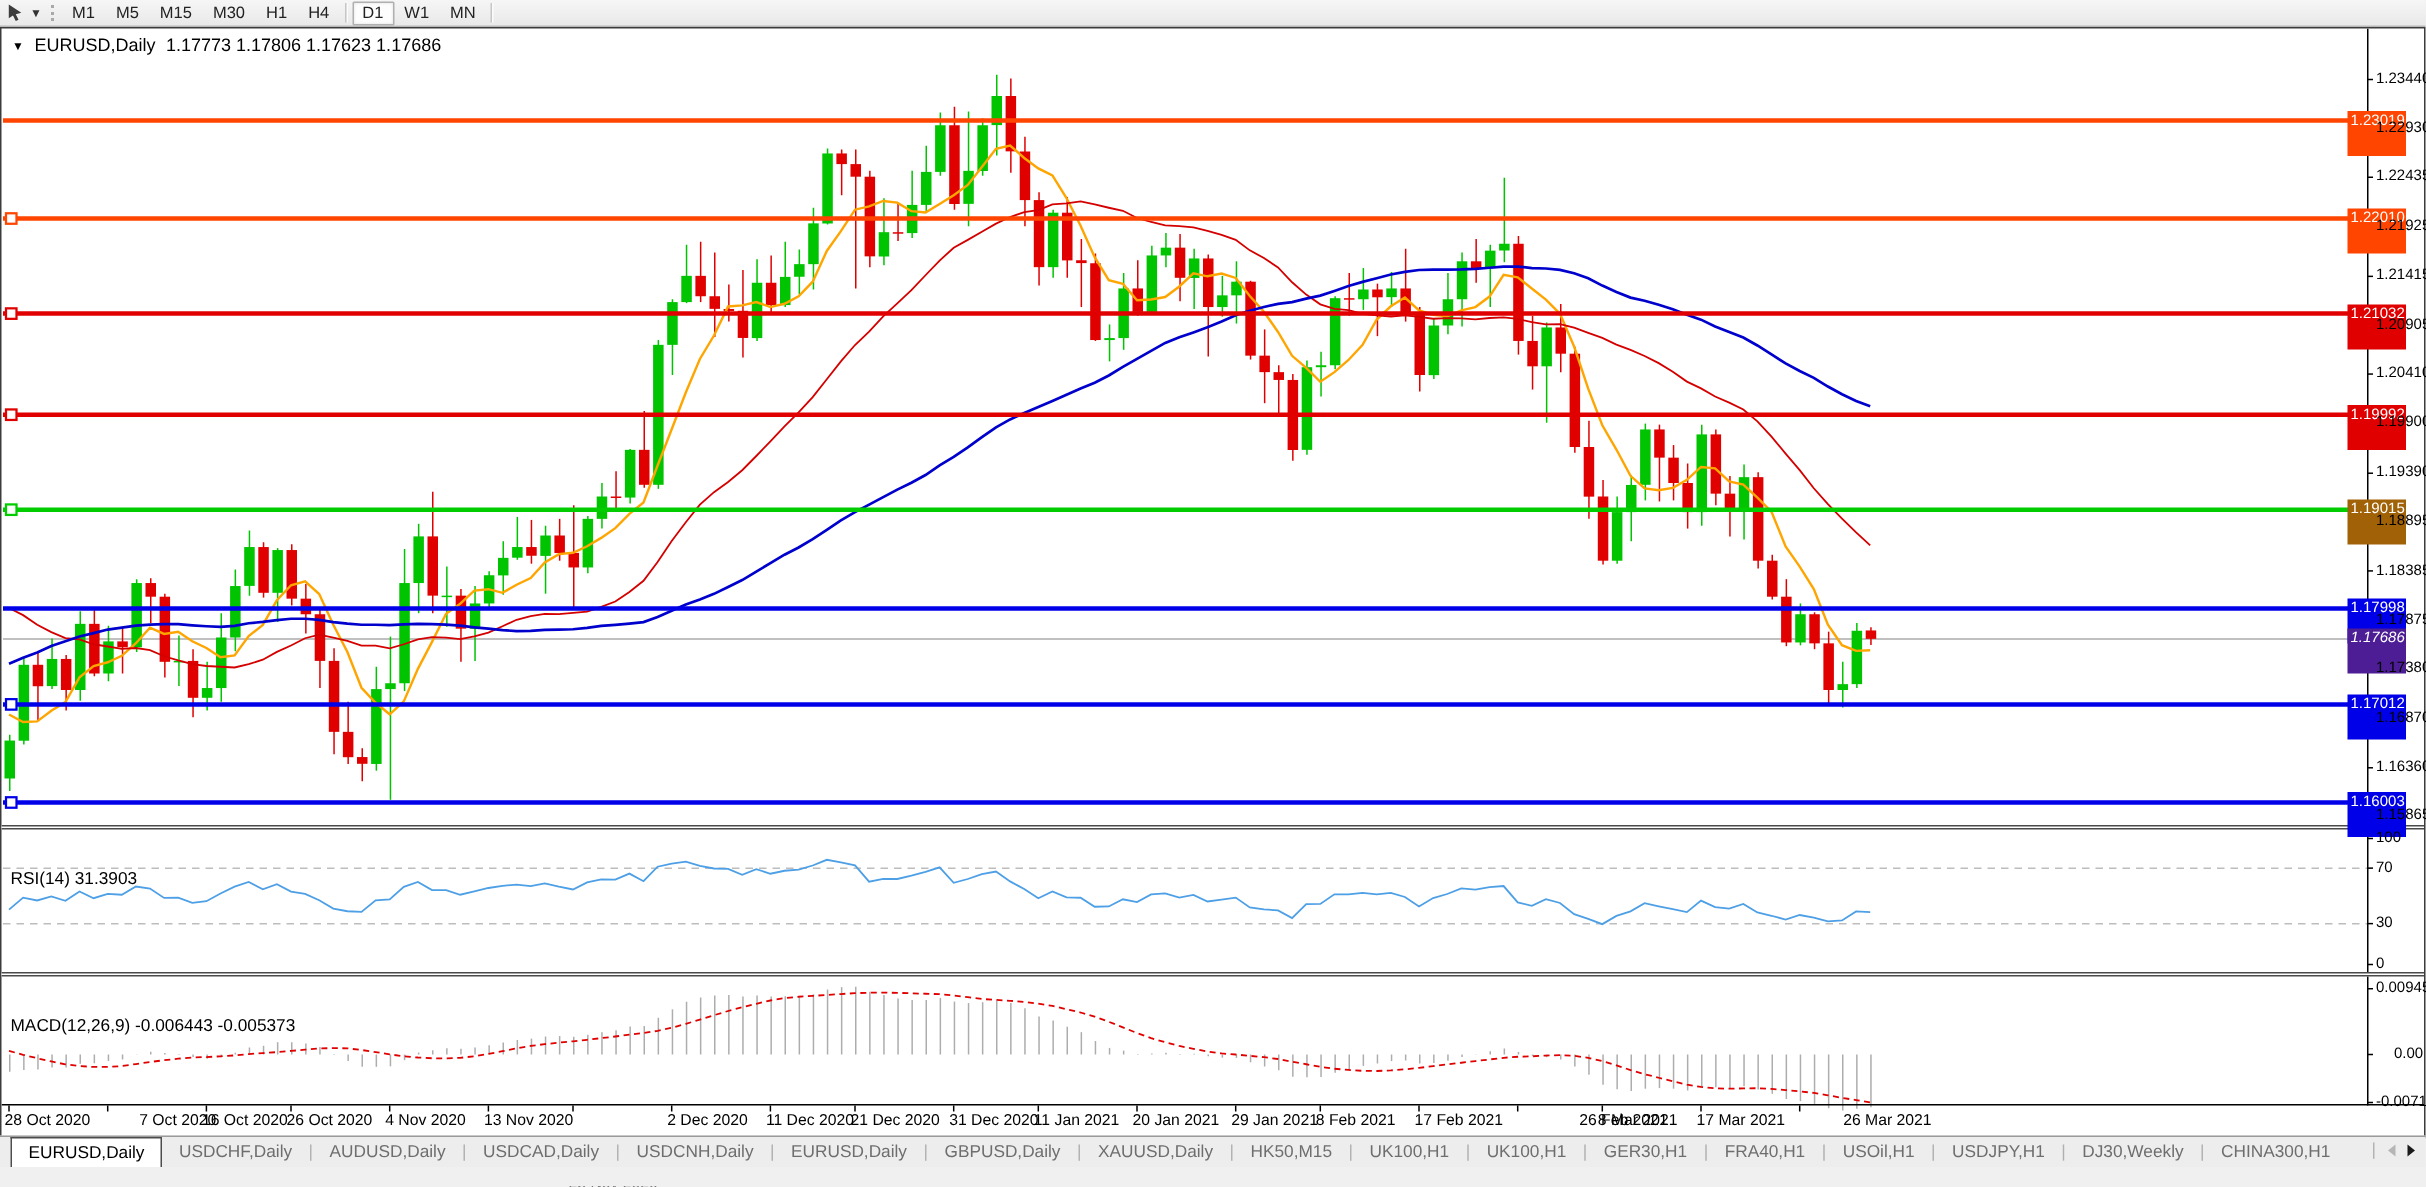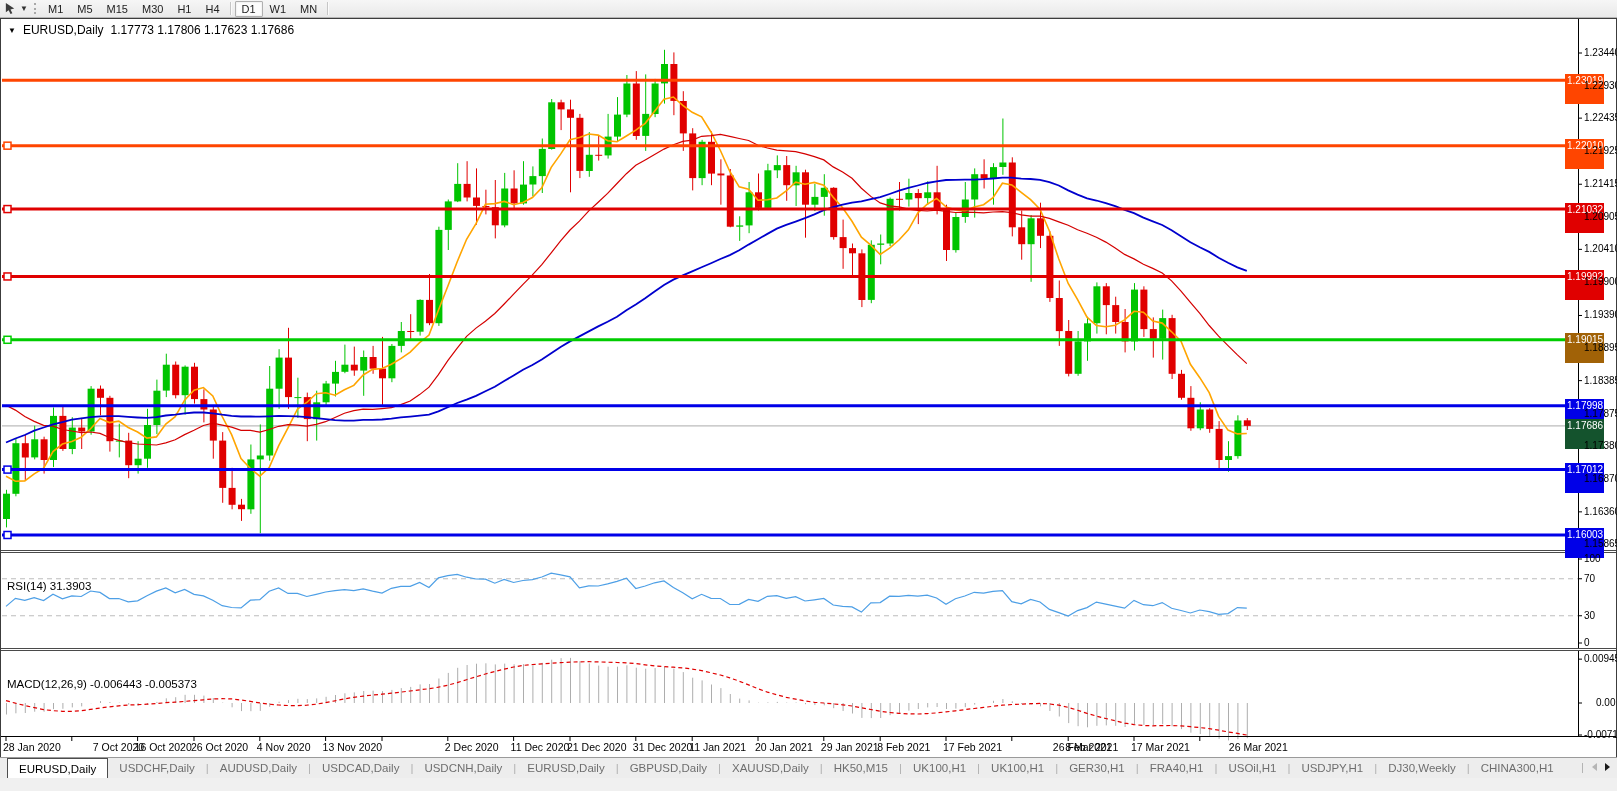--- a/index.html
+++ b/index.html
@@ -551,21 +551,21 @@
   <div class="panel-sep" style="top:531px"></div>
   <div class="panel-sep" style="top:629px"></div>
 <div class="pricetag" style="top: 54.785px; background: rgb(255, 69, 0);">1.23019</div>
     <div class="pricetag" style="top: 120.178px; background: rgb(255, 69, 0);">1.22010</div>
     <div class="pricetag" style="top: 183.562px; background: rgb(224, 0, 0);">1.21032</div>
     <div class="pricetag" style="top: 250.965px; background: rgb(224, 0, 0);">1.19992</div>
     <div class="pricetag" style="top: 314.284px; background: #a16207;">1.19015</div>
     <div class="pricetag" style="top: 380.196px; background: rgb(0, 0, 232);">1.17998</div>
     <div class="pricetag" style="top: 444.099px; background: rgb(0, 0, 232);">1.17012</div>
     <div class="pricetag" style="top: 509.492px; background: rgb(0, 0, 232);">1.16003</div>
-    <div class="pricetag" style="top: 400.417px; background: #14532d;">1.17686</div>
+    <div class="pricetag" style="top: 400.417px; background: #4c1d95; font-style: italic;">1.17686</div>
     <div class="axlabel" style="top: 28px;">1.23440</div>
     <div class="axlabel" style="top: 61.0531px;">1.22930</div>
     <div class="axlabel" style="top: 93.134px;">1.22435</div>
     <div class="axlabel" style="top: 126.187px;">1.21925</div>
     <div class="axlabel" style="top: 159.24px;">1.21415</div>
     <div class="axlabel" style="top: 192.293px;">1.20905</div>
     <div class="axlabel" style="top: 224.374px;">1.20410</div>
     <div class="axlabel" style="top: 257.427px;">1.19900</div>
     <div class="axlabel" style="top: 290.48px;">1.19390</div>
     <div class="axlabel" style="top: 322.561px;">1.18895</div>
@@ -575,21 +575,21 @@
     <div class="axlabel" style="top: 453.802px;">1.16870</div>
     <div class="axlabel" style="top: 486.855px;">1.16360</div>
     <div class="axlabel" style="top: 518.936px;">1.15865</div>
     <div class="axlabel" style="top: 534px;">100</div>
     <div class="axlabel" style="top: 553.75px;">70</div>
     <div class="axlabel" style="top: 590.75px;">30</div>
     <div class="axlabel" style="top: 618px;">0</div>
     <div class="axlabel" style="top: 634.147px;">0.009451</div>
     <div class="axlabel" style="top: 678px; padding-left: 12px;">0.00</div>
     <div class="axlabel" style="top: 710px;">-0.00719</div>
-    <div class="datelabel" style="left: 2px;">28 Jan 2020</div>
+    <div class="datelabel" style="left: 2px;">28 Oct 2020</div>
     <div class="datelabel" style="left: 67.8px; margin-left: 24px;">7 Oct 2020</div>
     <div class="datelabel" style="left: 133.6px;">16 Oct 2020</div>
     <div class="datelabel" style="left: 190px;">26 Oct 2020</div>
     <div class="datelabel" style="left: 255.8px;">4 Nov 2020</div>
     <div class="datelabel" style="left: 321.6px;">13 Nov 2020</div>
     <div class="datelabel" style="left: 378px; margin-top: 42px;">23 Nov 2020</div>
     <div class="datelabel" style="left: 443.8px;">2 Dec 2020</div>
     <div class="datelabel" style="left: 509.6px;">11 Dec 2020</div>
     <div class="datelabel" style="left: 566px;">21 Dec 2020</div>
     <div class="datelabel" style="left: 631.8px;">31 Dec 2020</div>

